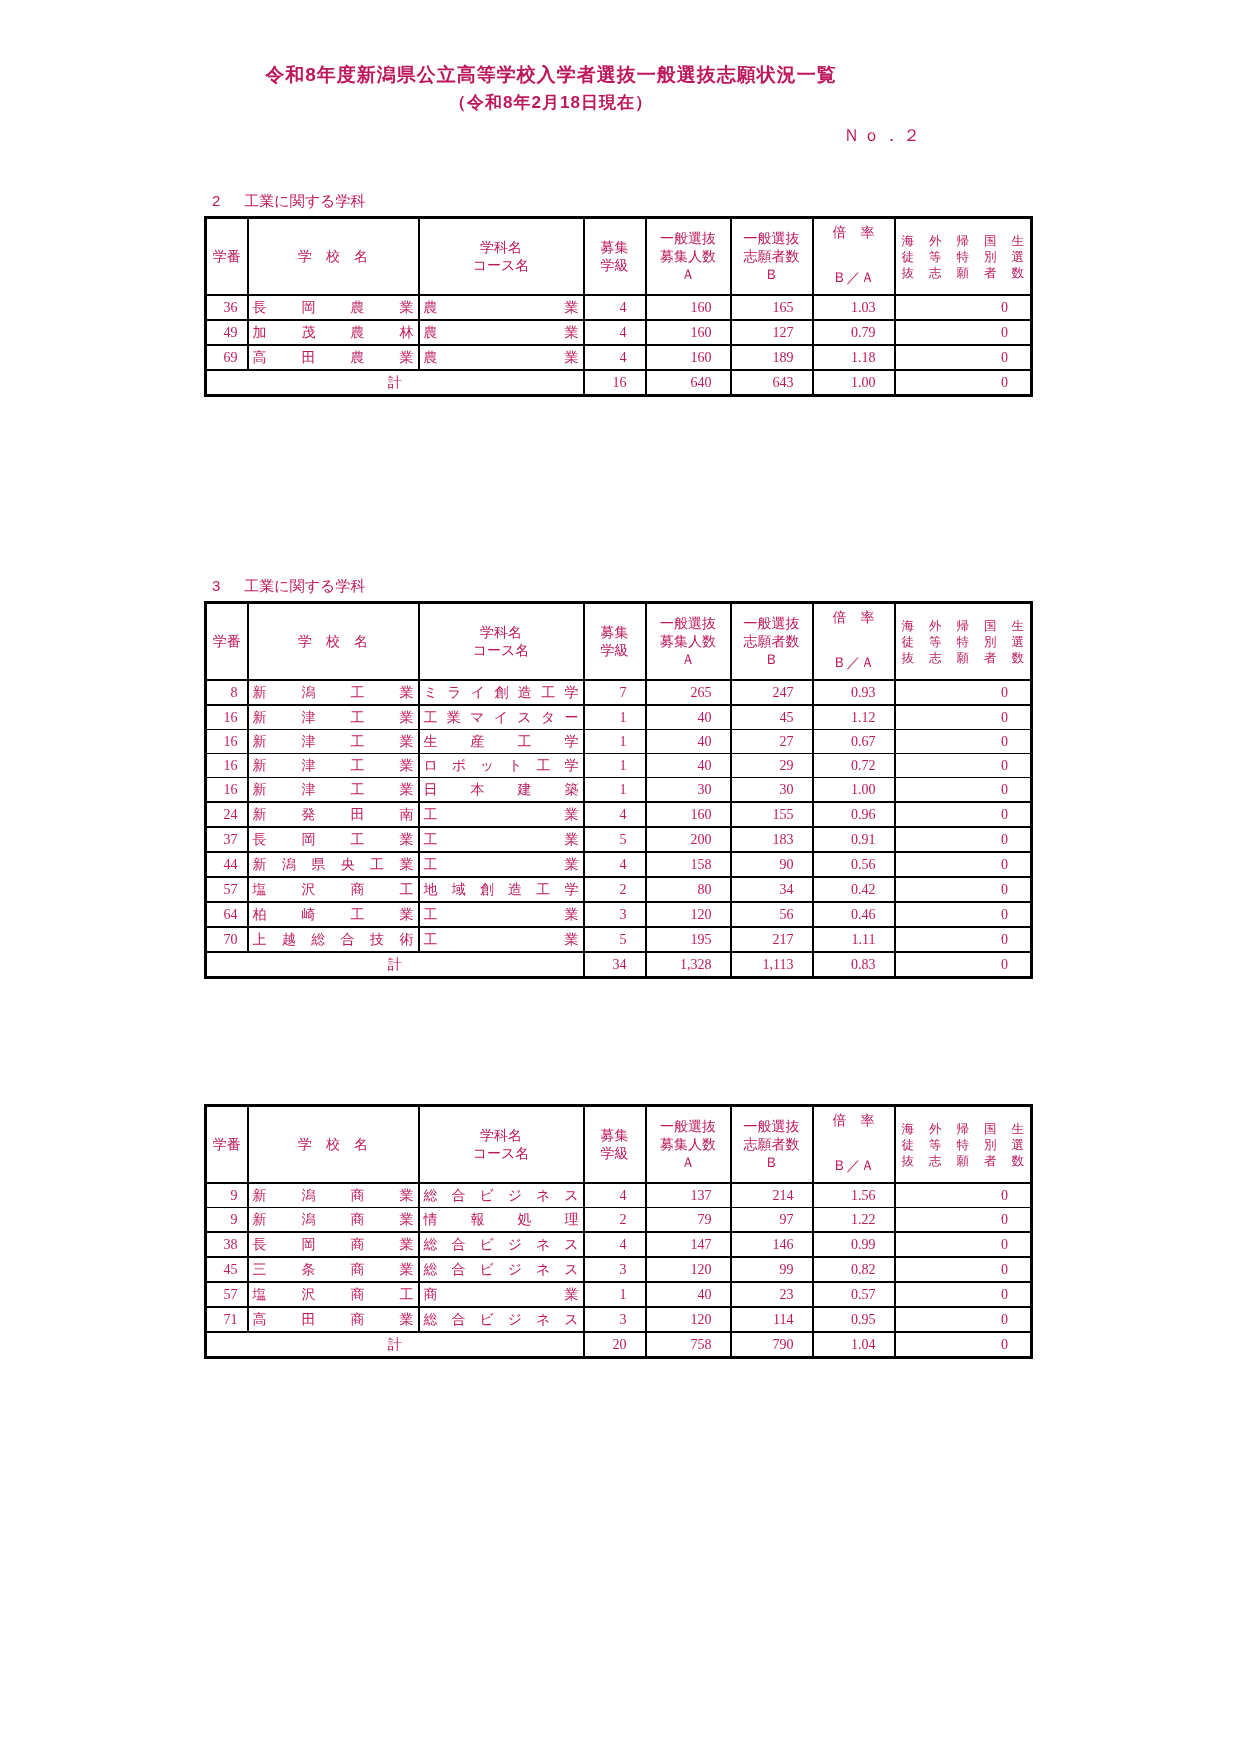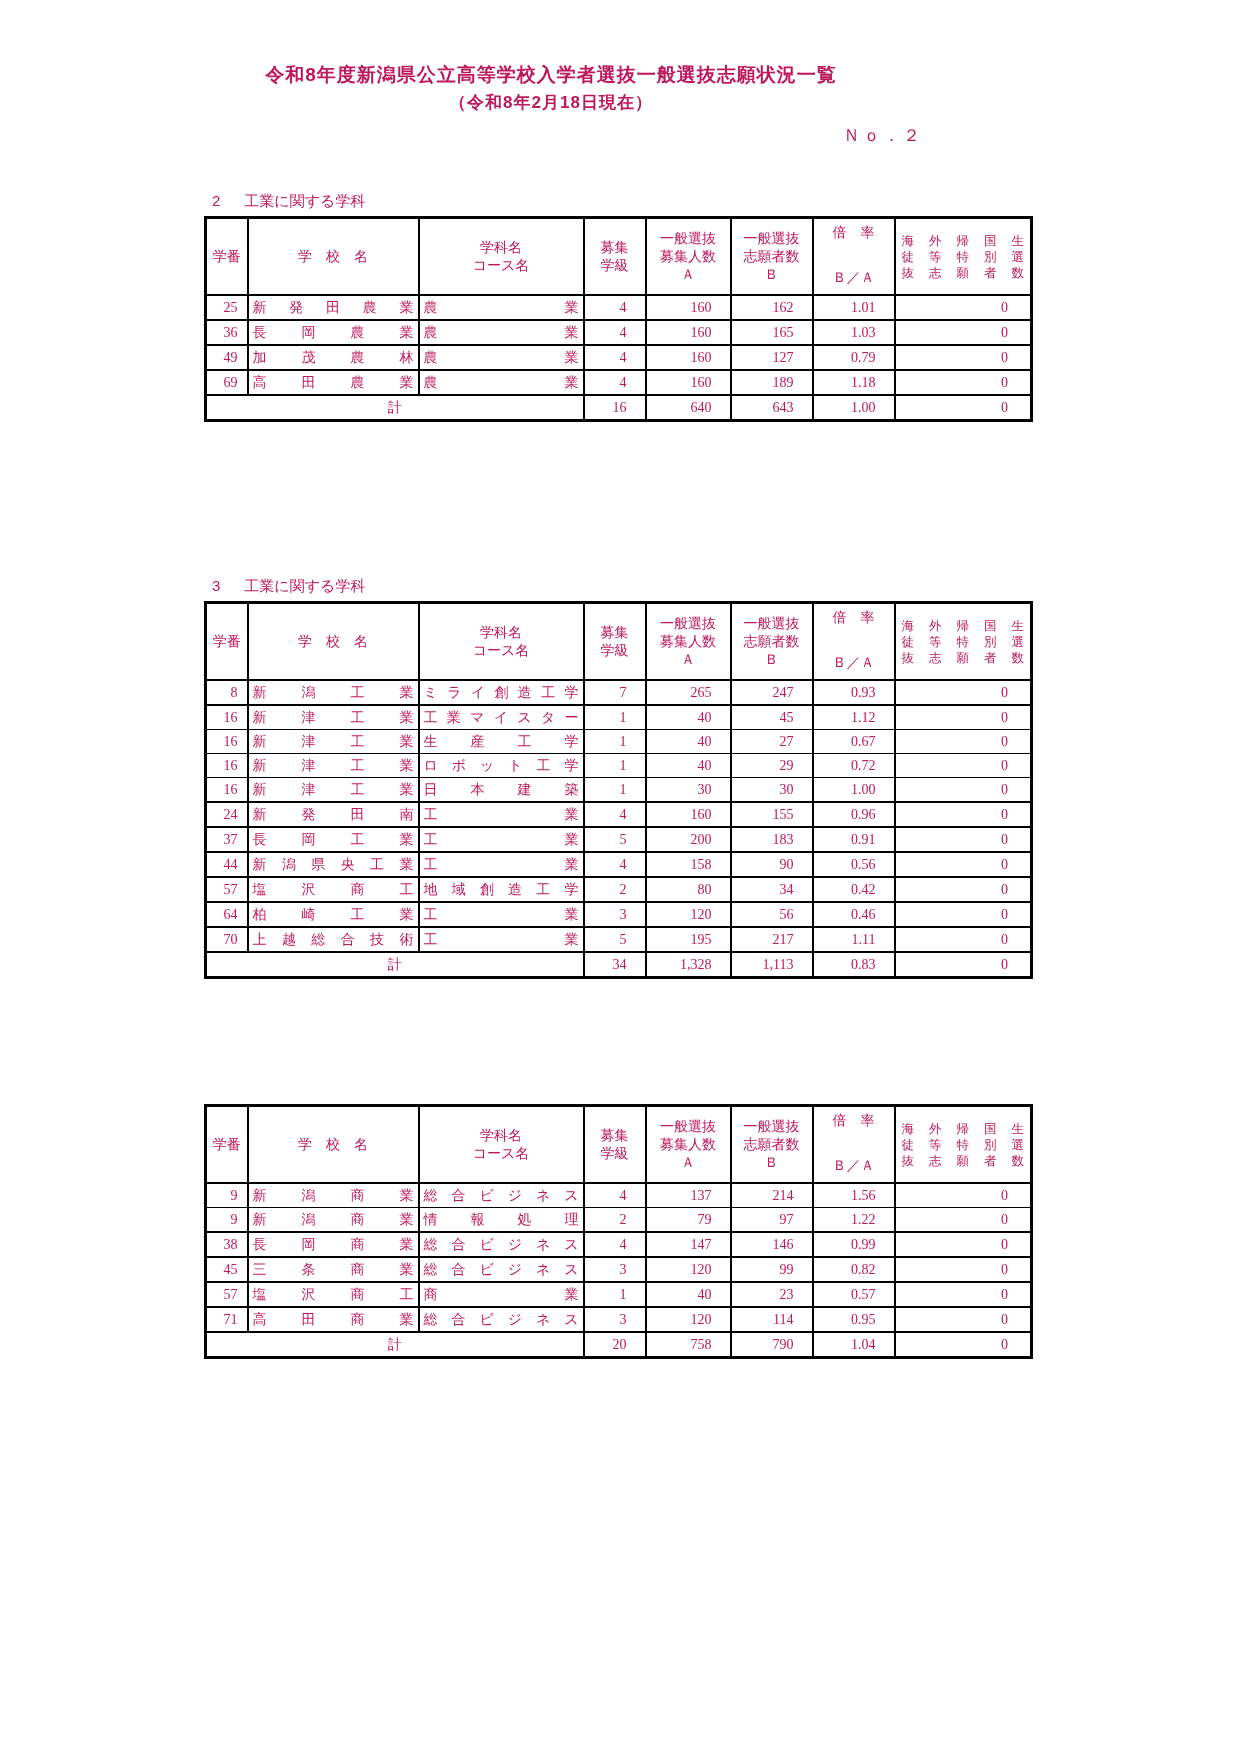--- a/index.html
+++ b/index.html
@@ -156,43 +156,20 @@
                     <span>願</span>
                     <span>者</span>
                     <span>数</span>
                   </div>
                 </div>
           </th>
         </tr>
       </thead>
       <tbody>
             <tr>
-              <td class="num">25</td>
-              <td>
-                <div class="spread">
-                  <span>新</span>
-                  <span>発</span>
-                  <span>田</span>
-                  <span>農</span>
-                  <span>業</span>
-                </div>
-              </td>
-              <td>
-                <div class="spread">
-                  <span>農</span>
-                  <span>業</span>
-                </div>
-              </td>
-              <td class="val">4</td>
-              <td class="val">160</td>
-              <td class="val">162</td>
-              <td class="val">1.01</td>
-              <td class="val-ov">0</td>
-            </tr>
-            <tr>
               <td class="num">36</td>
               <td>
                 <div class="spread">
                   <span>長</span>
                   <span>岡</span>
                   <span>農</span>
                   <span>業</span>
                 </div>
               </td>
               <td>

